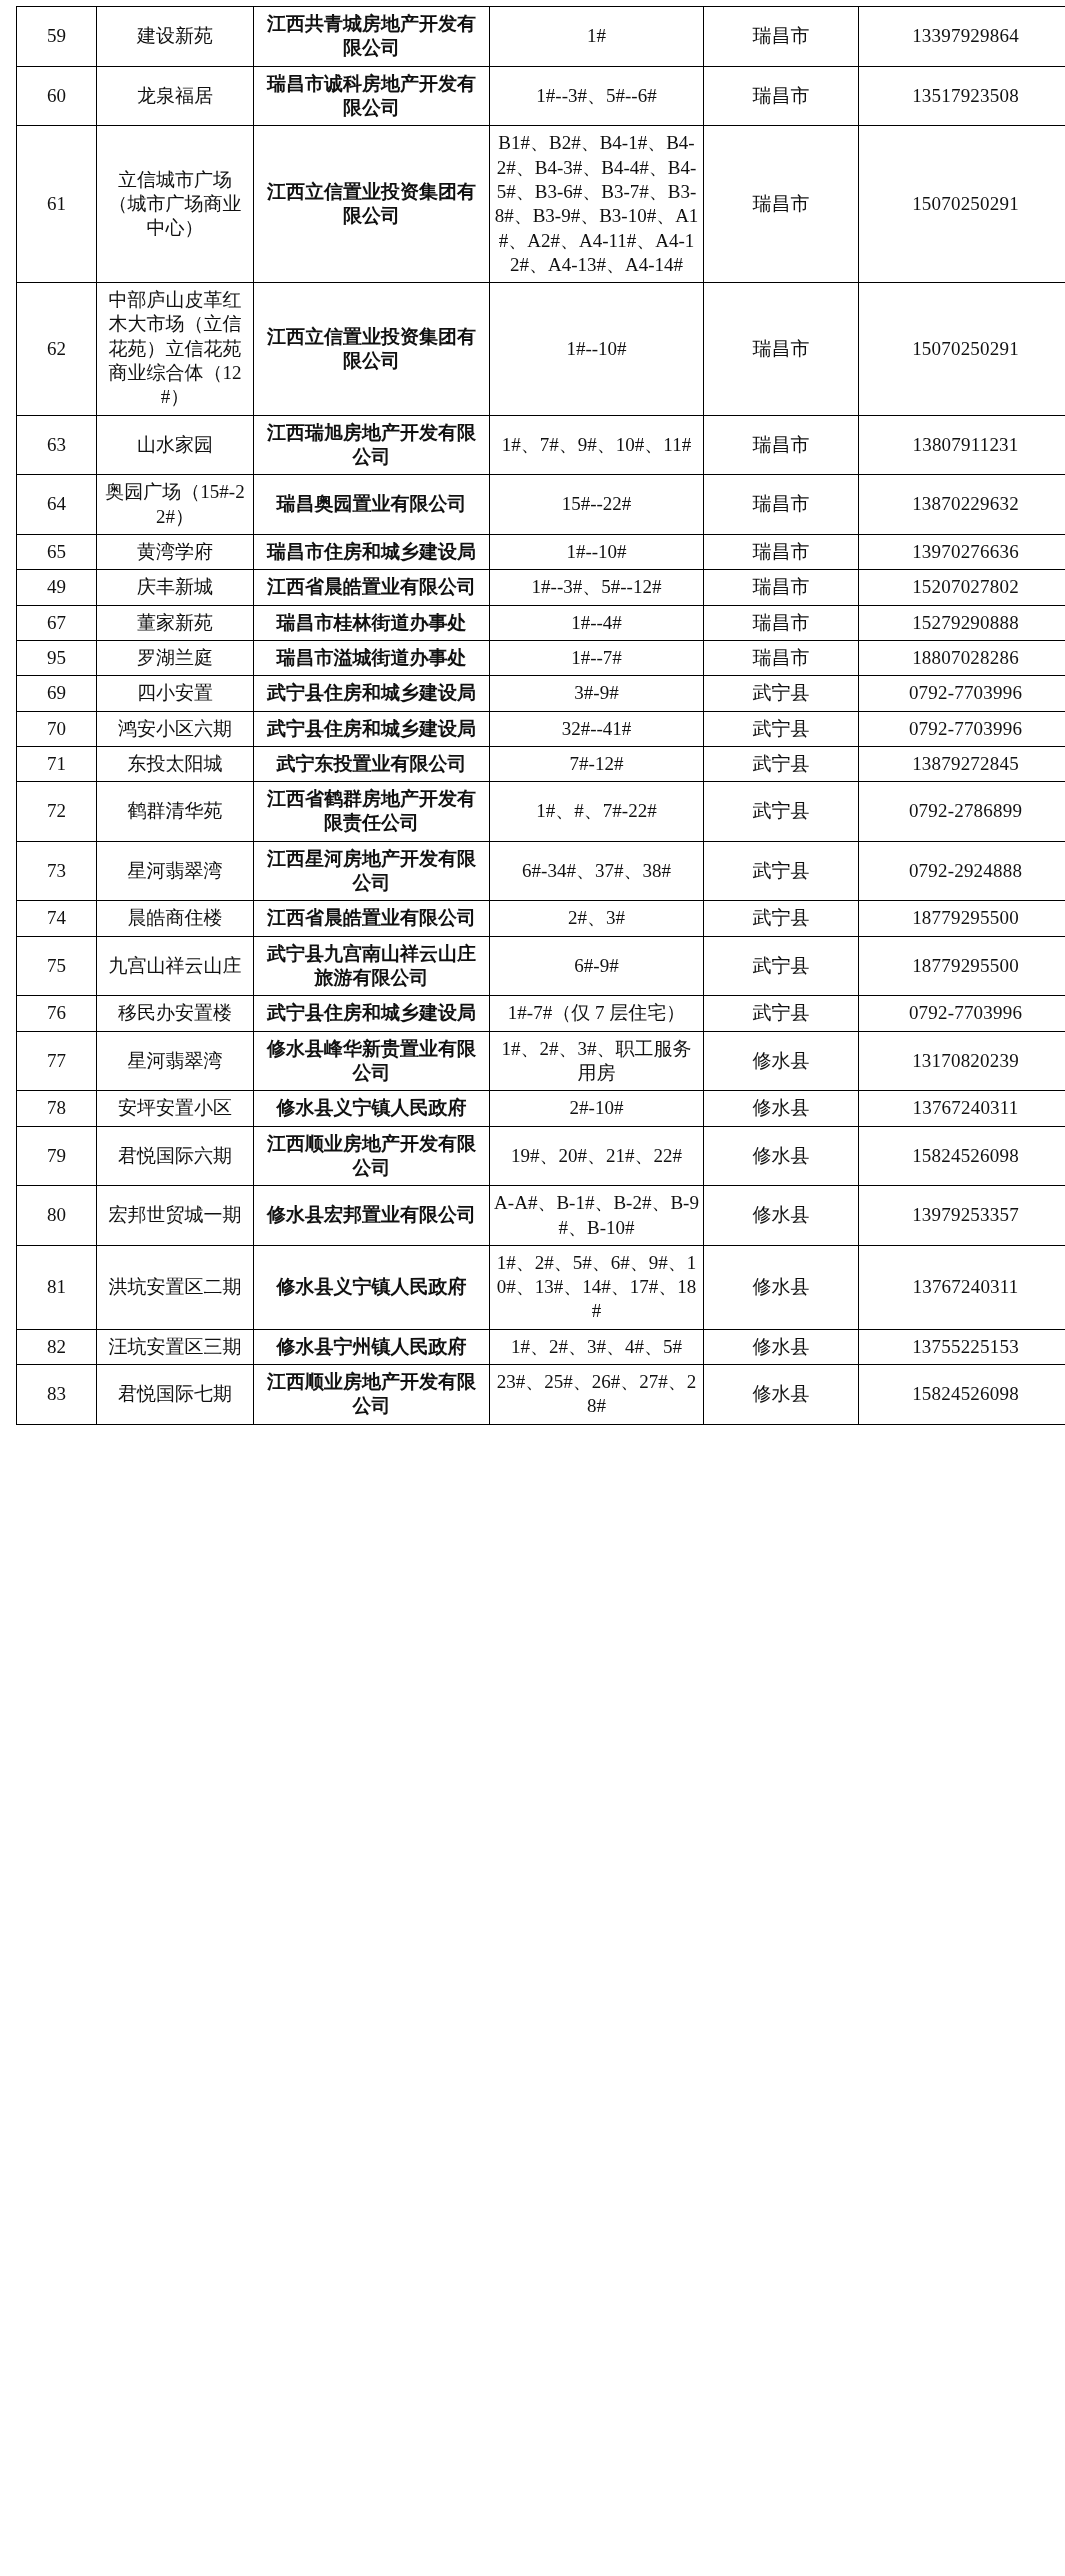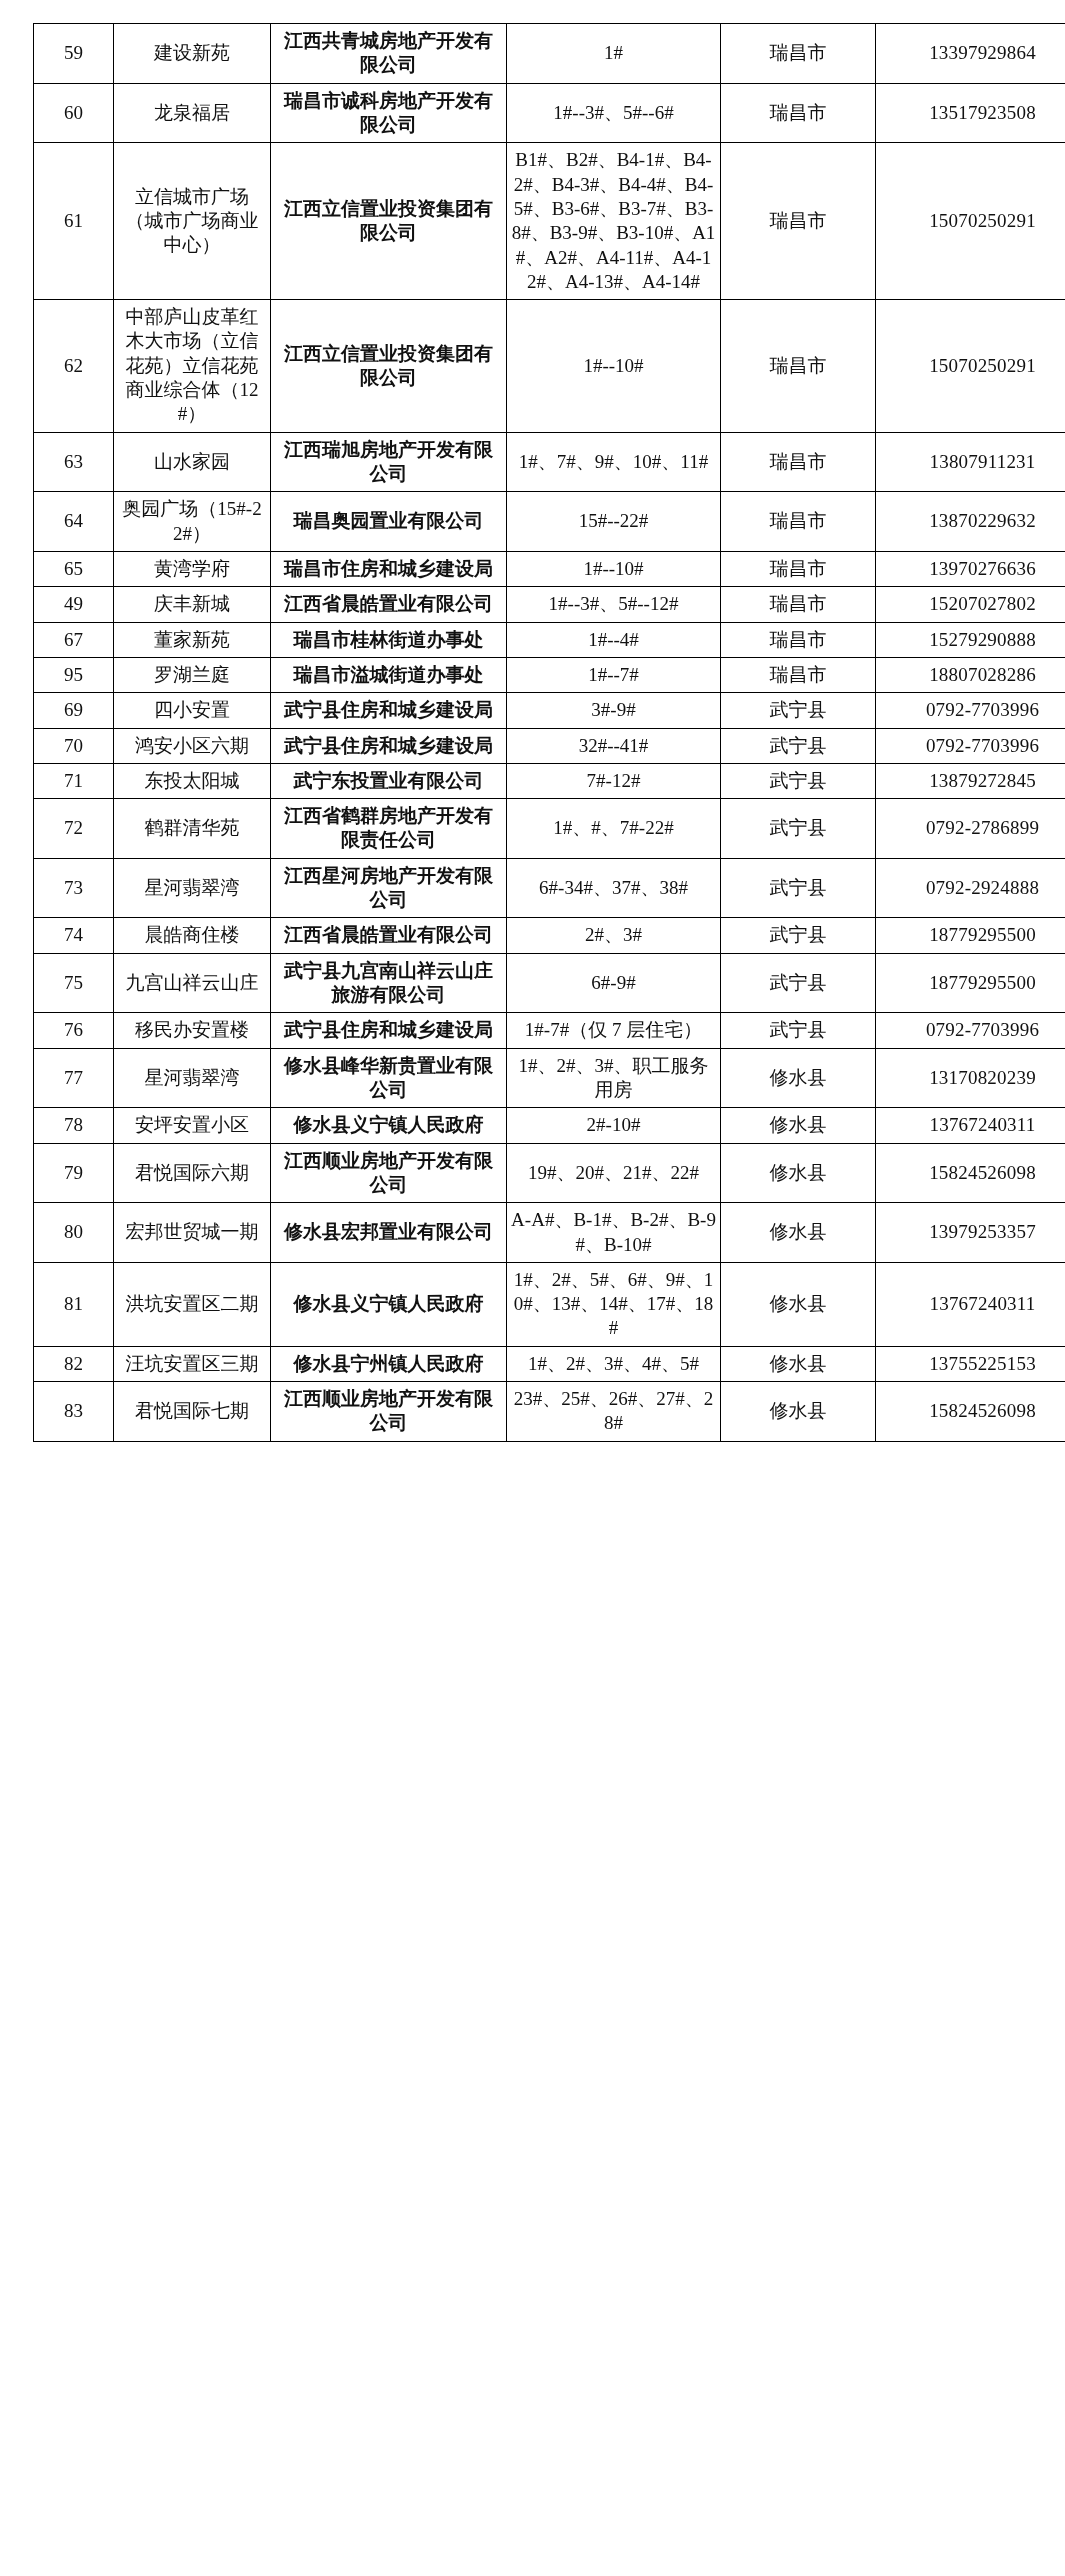--- a/index.html
+++ b/index.html
@@ -7,21 +7,21 @@
     padding: 0;
     background: #ffffff;
   }
   body {
     width: 1066px;
     font-family: "Liberation Serif", "DejaVu Serif", serif;
     color: #111111;
   }
   #sheet {
     width: 1066px;
-    padding: 17px;
+    padding: 0;
     box-sizing: border-box;
   }
   table.reg-table {
     border-collapse: collapse;
     width: 1034px;
     margin: 6px 16px 0 16px;
     table-layout: fixed;
   }
   table.reg-table td {
     border: 1.5px solid #000000;

